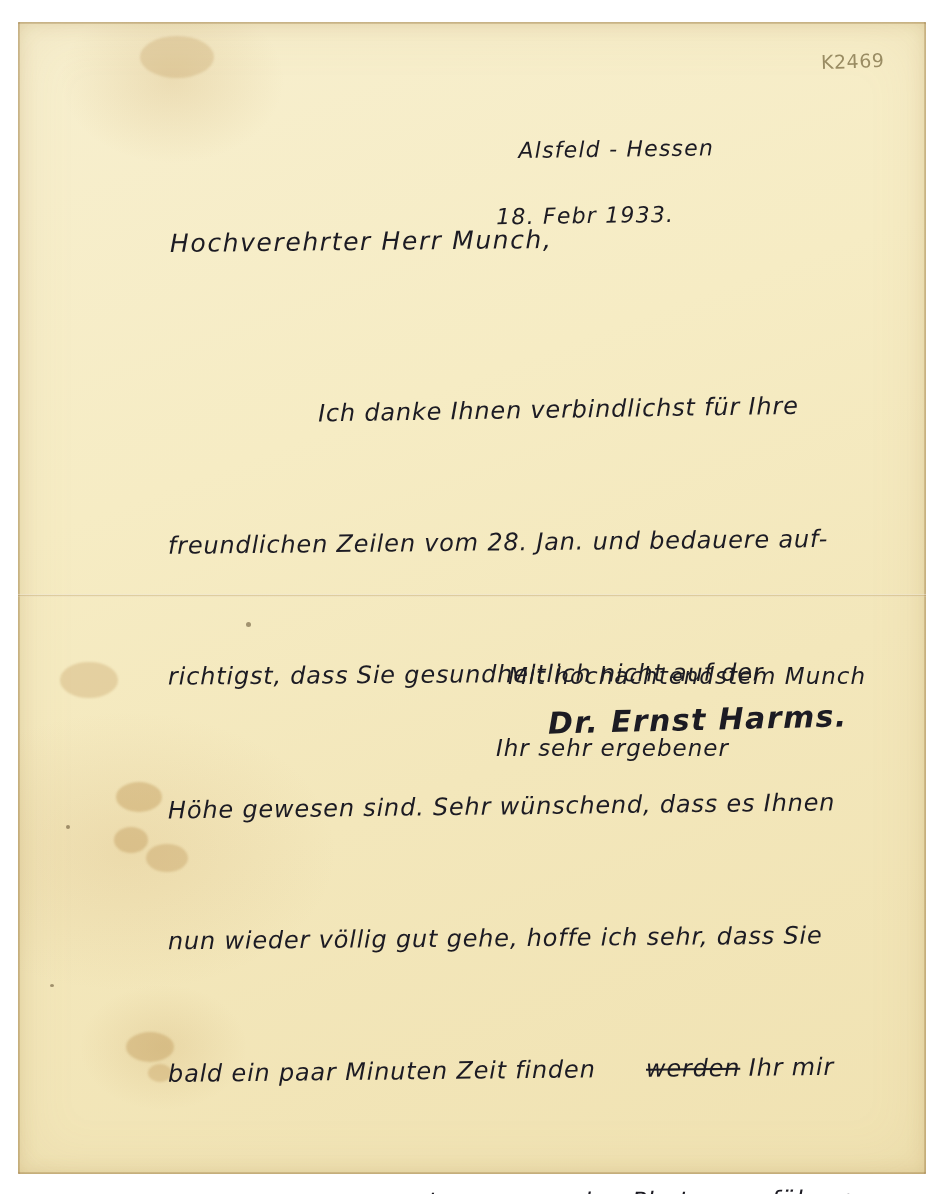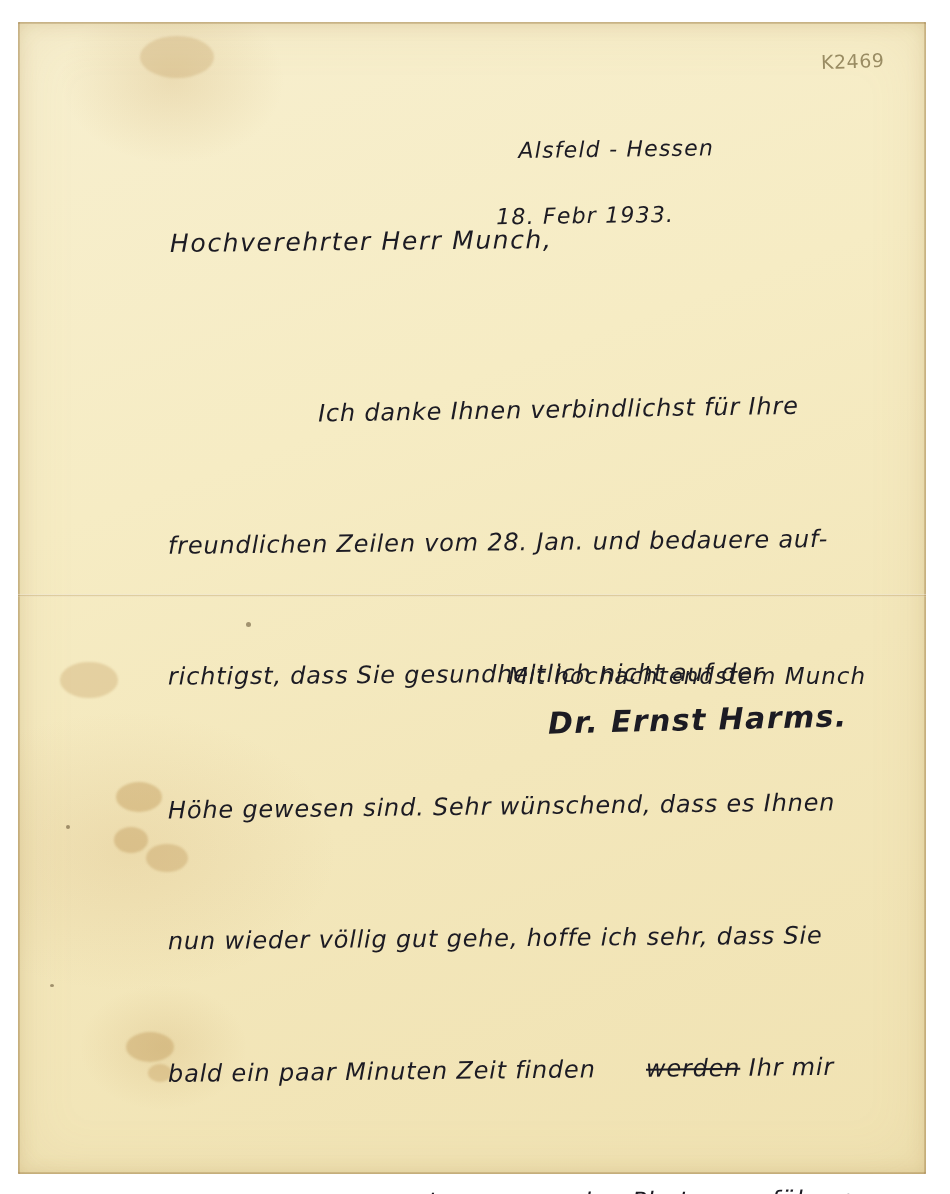--- a/index.html
+++ b/index.html
@@ -207,18 +207,19 @@
       <span class="ln">richtigst, dass Sie gesundheitlich nicht auf der</span>
       <span class="ln">Höhe gewesen sind. Sehr wünschend, dass es Ihnen</span>
       <span class="ln">nun wieder völlig gut gehe, hoffe ich sehr, dass Sie</span>
       <span class="ln"><span>bald ein paar Minuten Zeit finden <span class="strike">werden</span> Ihr mir</span></span>
       <span class="ln">gegebenes Versprechen wegen den Photos ausführen</span>
       
     </div>
 
     <div class="hand closing">
       <span class="c1">Mit hochachtendstem Munch</span>
+      <span class="c2">Ihr sehr ergebener</span>
     </div>
 
     <div class="hand signature">Dr. Ernst Harms.</div>
   </div>
 
 </div>
 
 </body></html>

